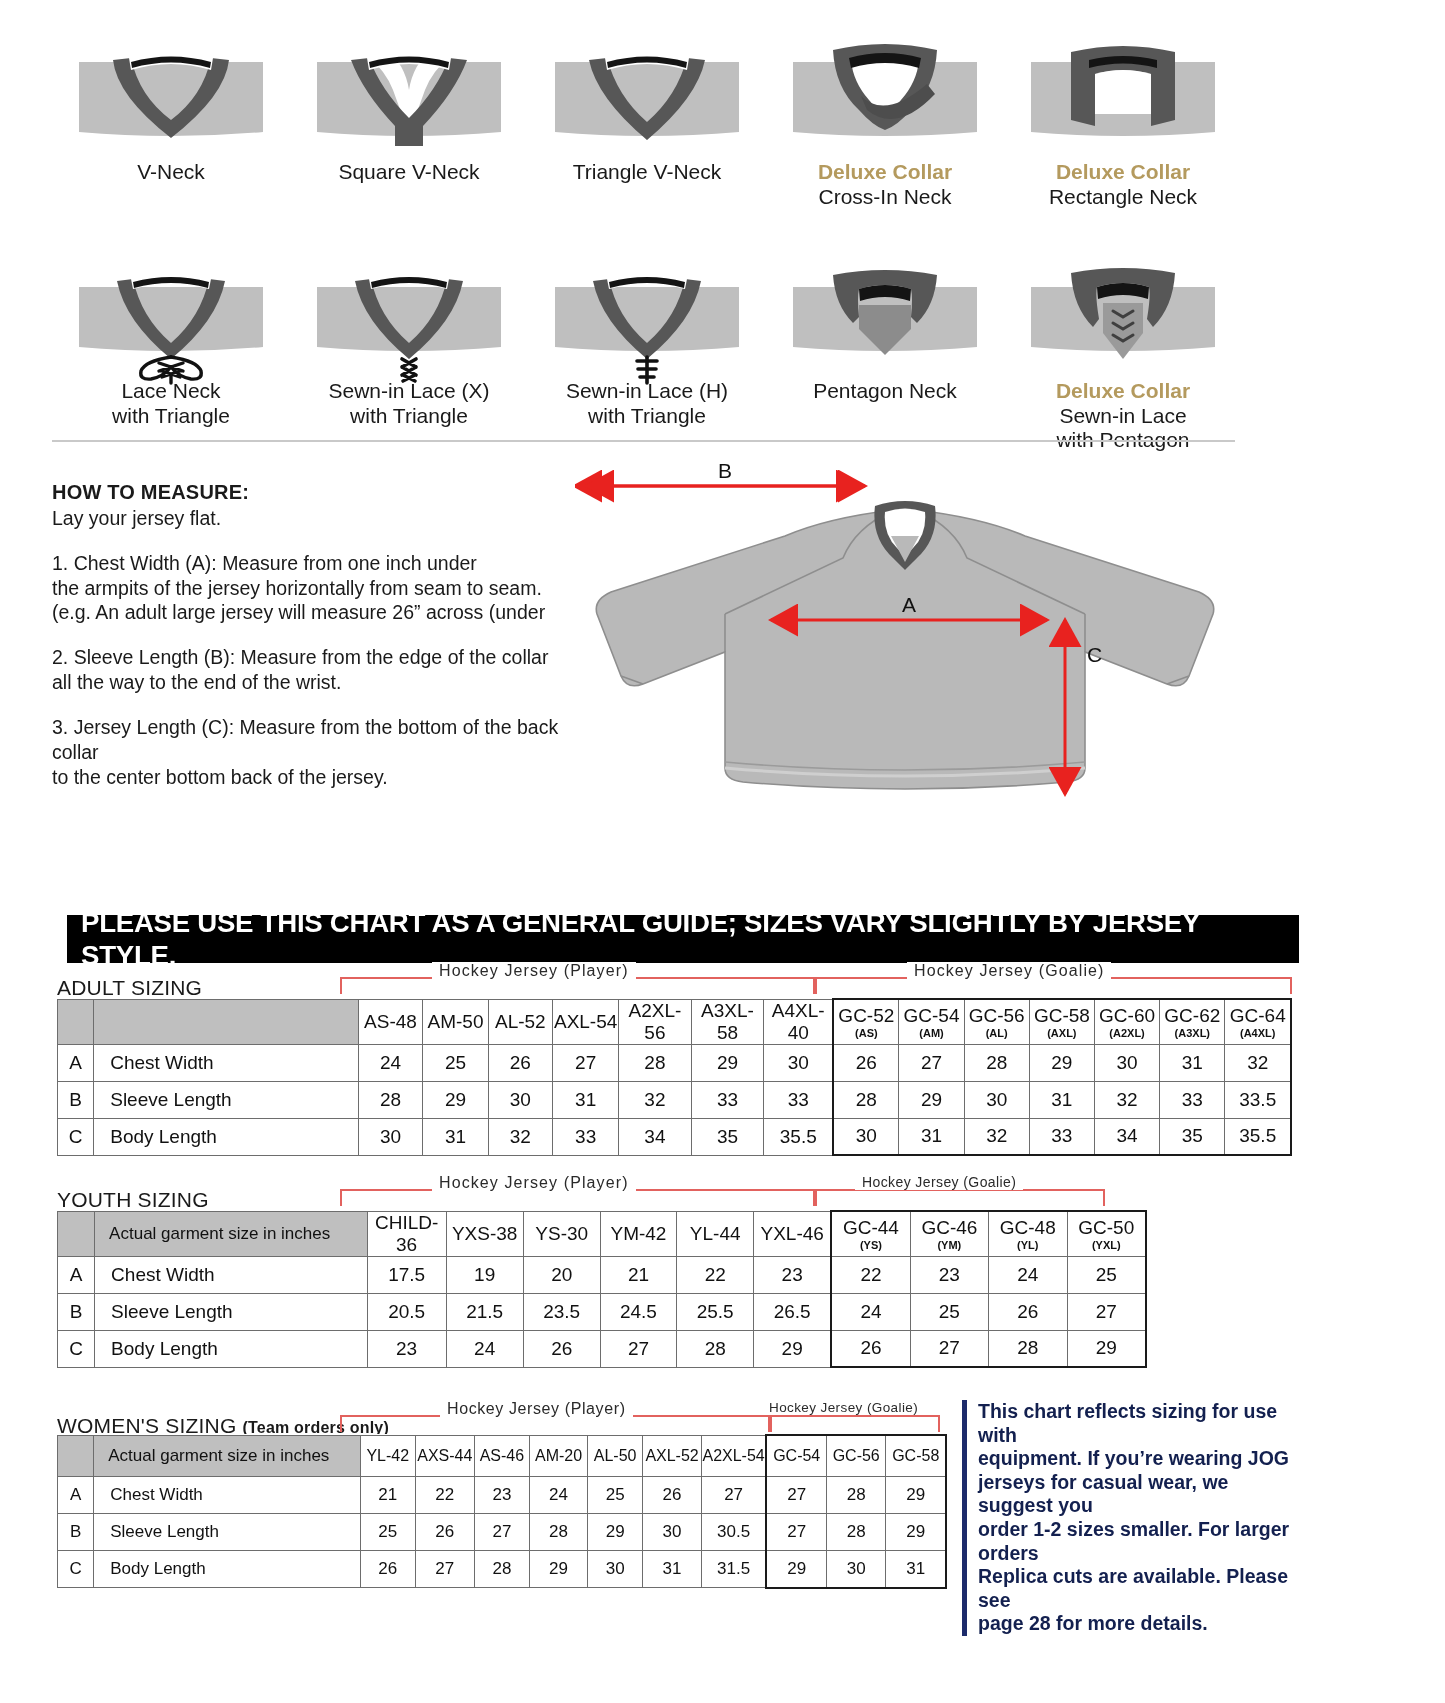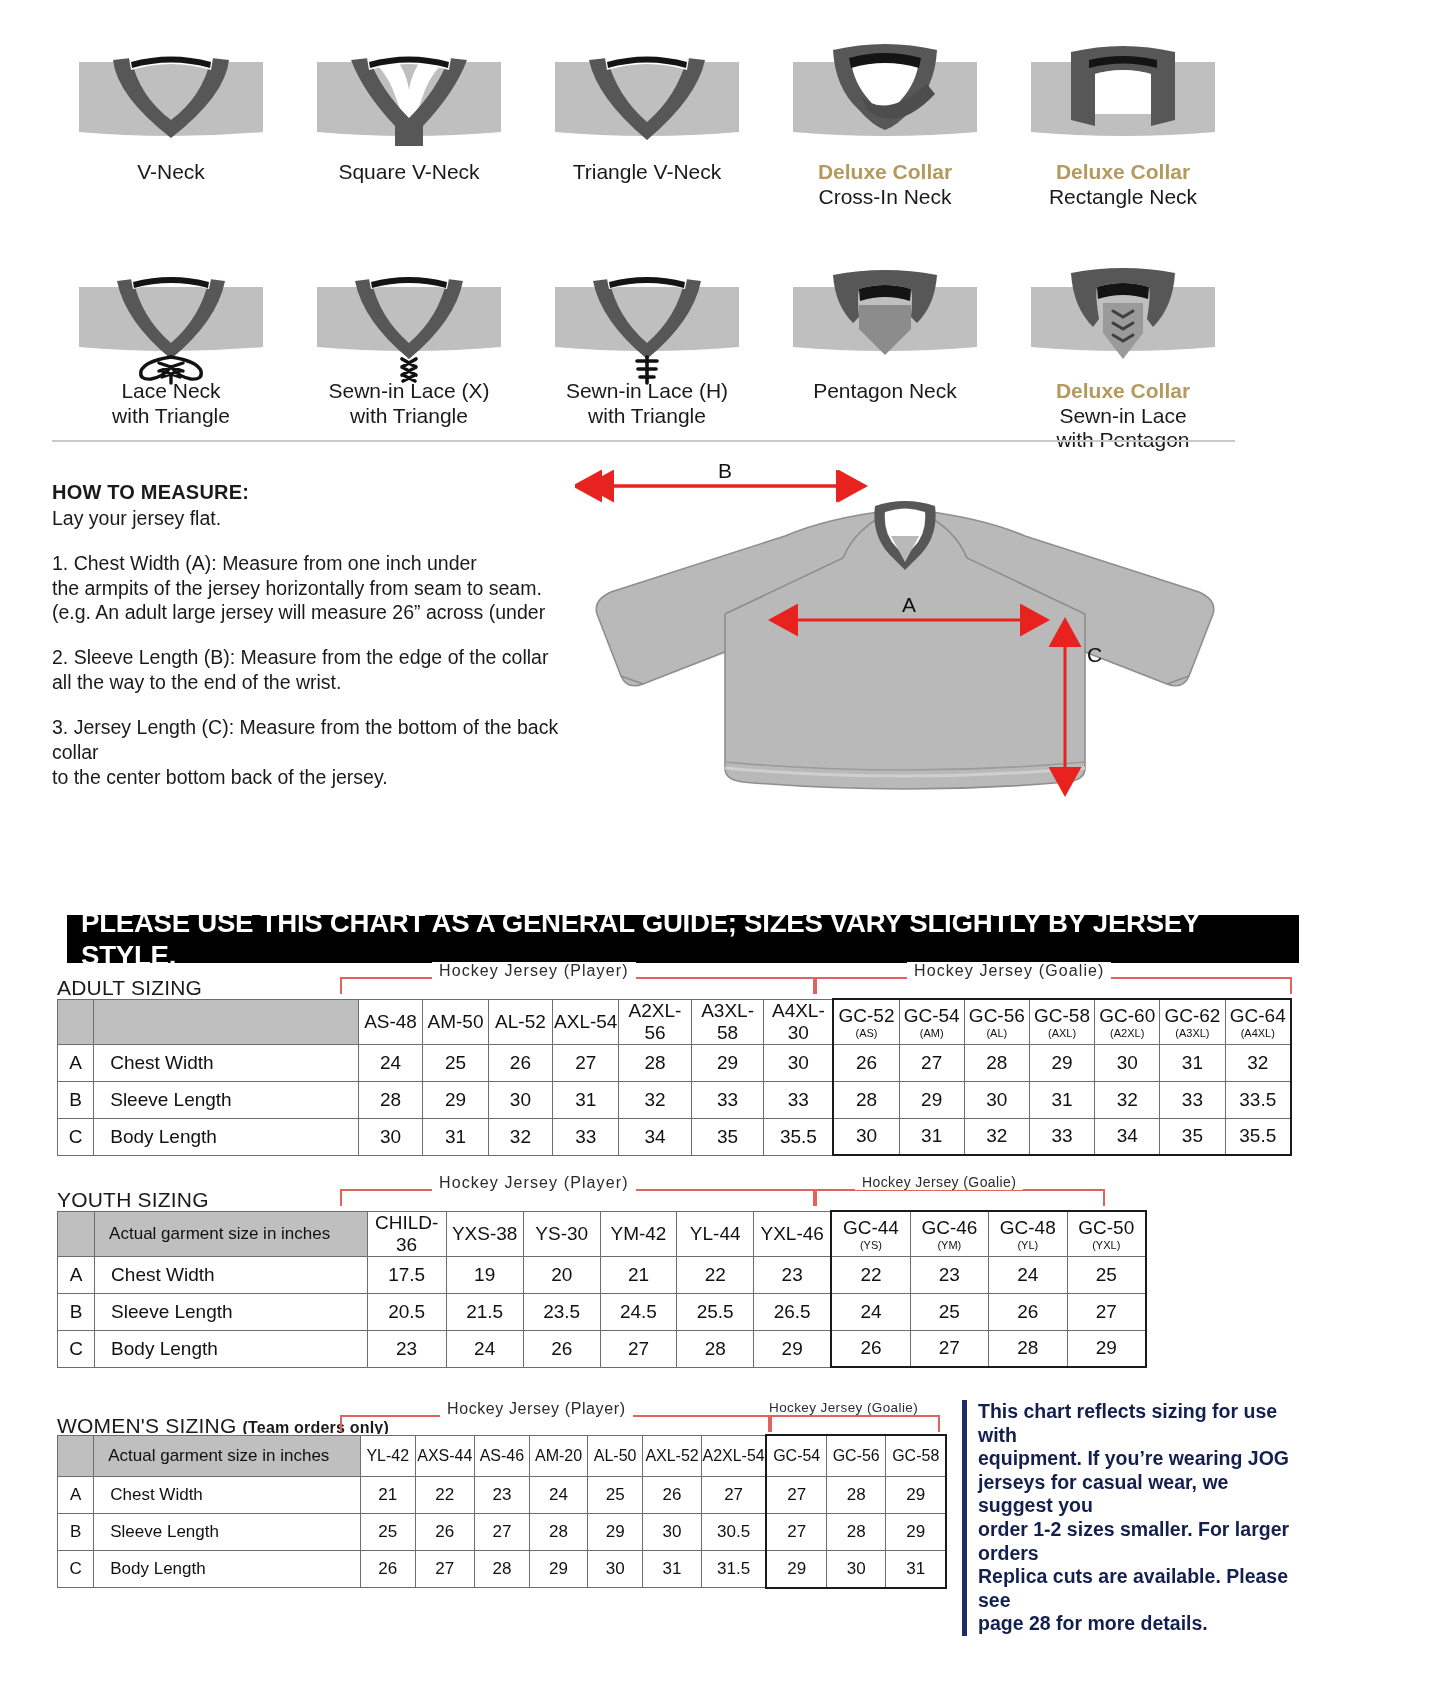--- a/index.html
+++ b/index.html
@@ -49,21 +49,21 @@
   table.size{border-collapse:collapse;font-size:19px;background:#fff;}
   table.size td,table.size th{border:1px solid #6d6d6d;text-align:center;
     font-weight:400;padding:0;color:#111;}
   table.size .rowh{width:38px;height:36px;}
   table.size .desc{width:272px;text-align:left;padding-left:16px;}
   table.size thead td{height:40px;background:#fff;}
   table.size thead td.grey{background:#bfbfbf;}
   table.size thead td.greylabel{background:#bfbfbf;text-align:left;padding-left:14px;
     font-size:17px;}
   .sz{font-size:19px;line-height:1.0;}
-  .szsub{display:block;font-size:11px;font-weight:normal;line-height:1.0;margin-top:1px;}
+  .szsub{display:block;font-size:11px;font-weight:bold;line-height:1.0;margin-top:1px;}
   .gsep{border-left:2px solid #1a1a1a !important;}
   .gend{border-right:2px solid #1a1a1a !important;}
   .gtop{border-top:2px solid #1a1a1a !important;}
   .gbot{border-bottom:2px solid #1a1a1a !important;}
 
   
   .brk{position:absolute;height:34px;}
   .brk .line{position:absolute;top:17px;height:1.6px;background:#e2625e;}
   .brk .tick{position:absolute;top:17px;width:1.6px;background:#e2625e;height:17px;}
   .brk .txt{position:absolute;top:2px;font-size:16px;color:#2a2a2a;letter-spacing:1.1px;
@@ -339,21 +339,21 @@
       <thead>
         <tr>
           <td class="grey rowh"></td>
           <td class="grey desc"></td>
           <td style="width:68px"><span class="sz">AS-48</span></td>
           <td style="width:68px"><span class="sz">AM-50</span></td>
           <td style="width:68px"><span class="sz">AL-52</span></td>
           <td style="width:68px"><span class="sz">AXL-54</span></td>
           <td style="width:74px"><span class="sz">A2XL-56</span></td>
           <td style="width:74px"><span class="sz">A3XL-58</span></td>
-          <td style="width:70px"><span class="sz">A4XL-30</span></td>
+          <td style="width:70px"><span class="sz">A4XL-40</span></td>
           <td style="width:68px" class="gsep gtop"><span class="sz">GC-52</span><span class="szsub">(AS)</span></td>
           <td style="width:68px" class="gtop"><span class="sz">GC-54</span><span class="szsub">(AM)</span></td>
           <td style="width:68px" class="gtop"><span class="sz">GC-56</span><span class="szsub">(AL)</span></td>
           <td style="width:68px" class="gtop"><span class="sz">GC-58</span><span class="szsub">(AXL)</span></td>
           <td style="width:68px" class="gtop"><span class="sz">GC-60</span><span class="szsub">(A2XL)</span></td>
           <td style="width:68px" class="gtop"><span class="sz">GC-62</span><span class="szsub">(A3XL)</span></td>
           <td style="width:68px" class="gtop gend"><span class="sz">GC-64</span><span class="szsub">(A4XL)</span></td>
         </tr>
       </thead>
       <tbody>

